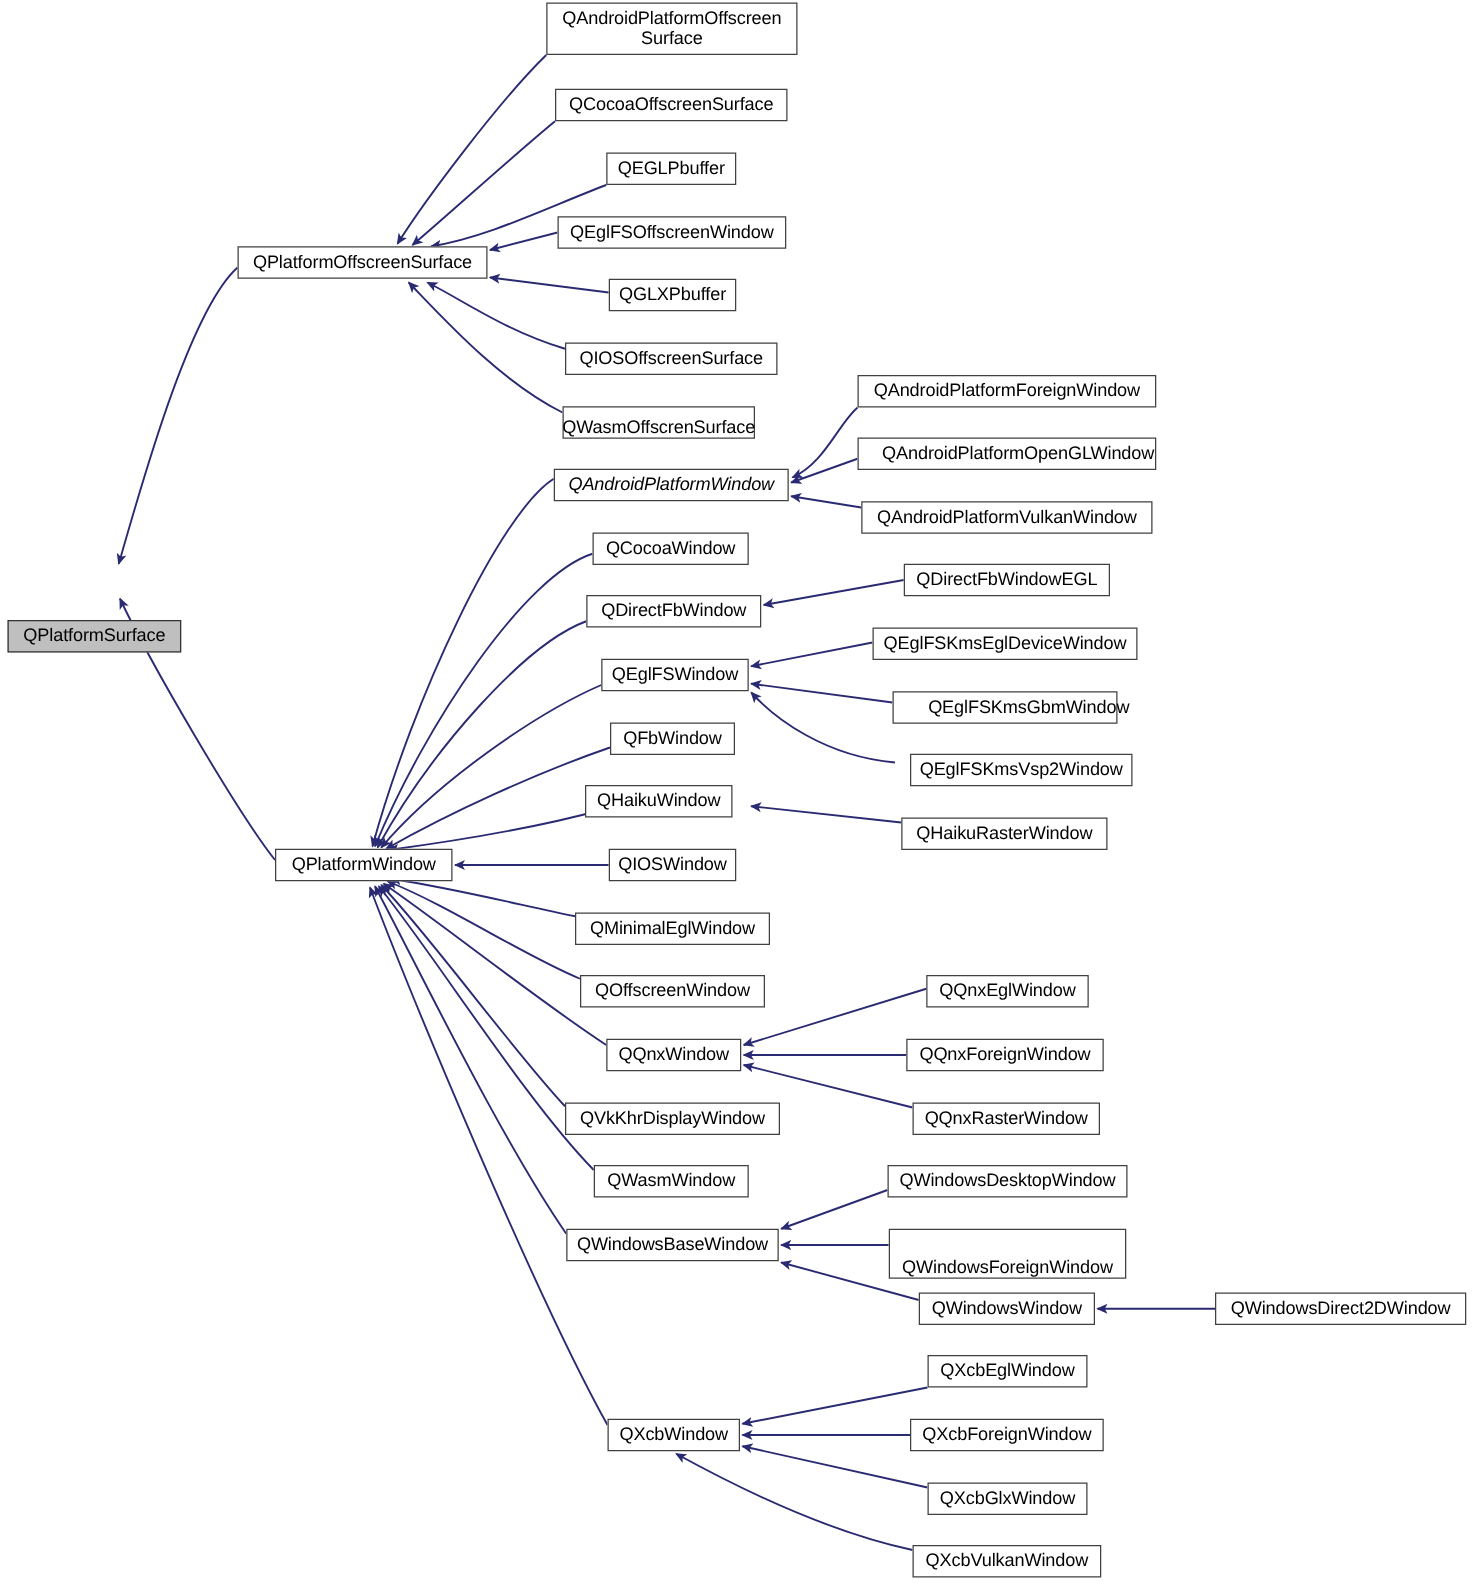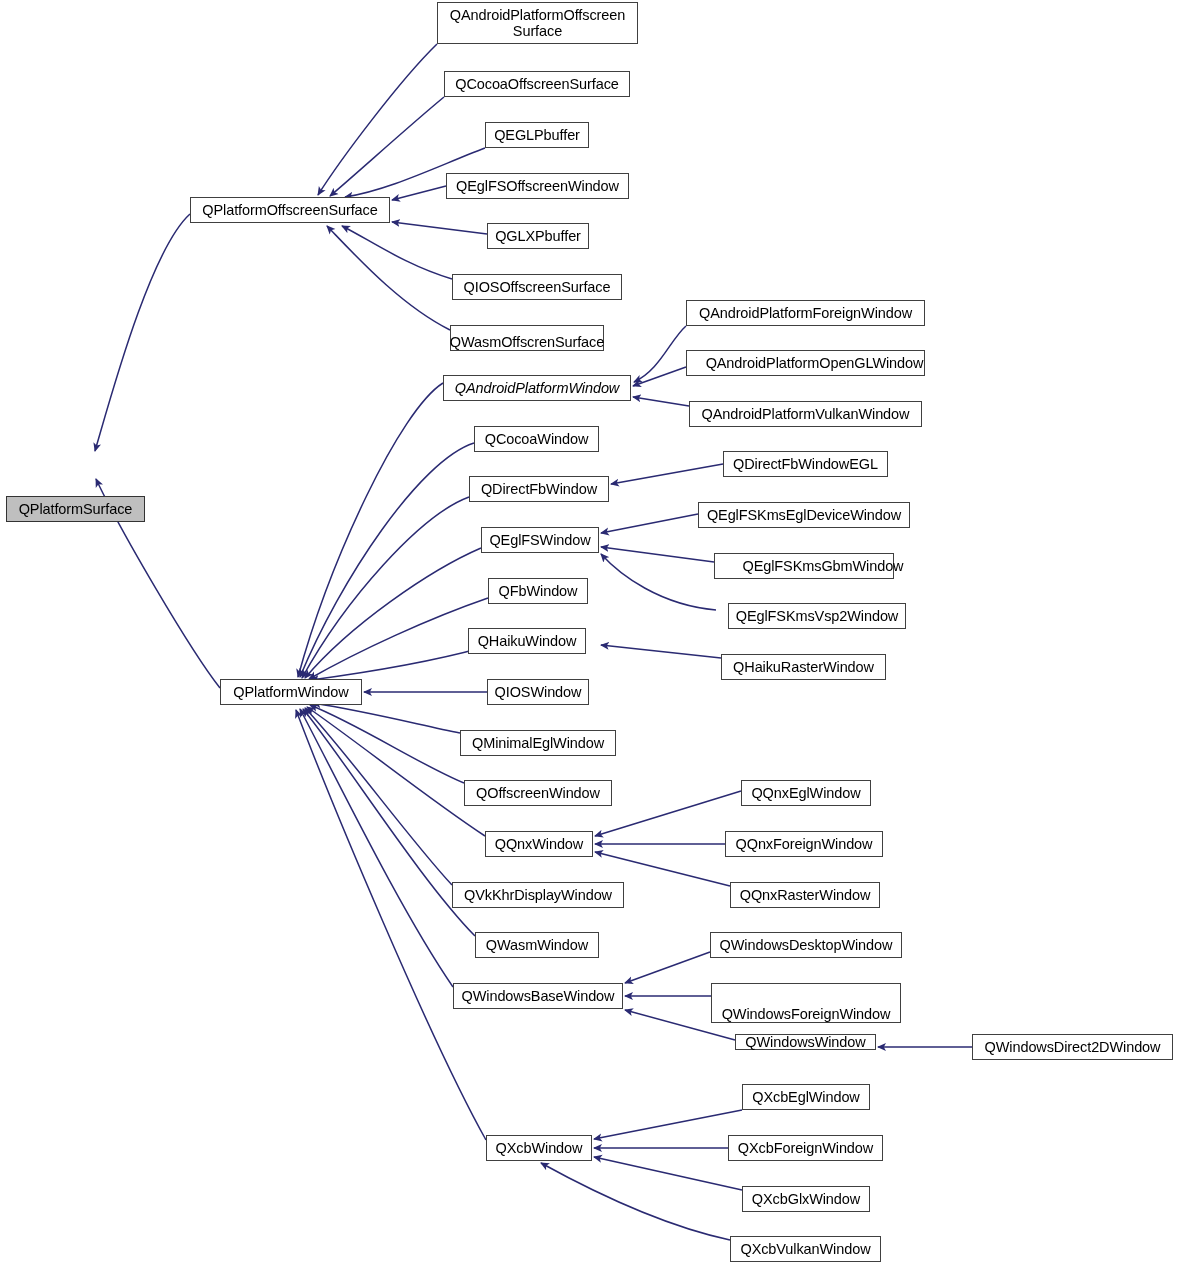--- a/index.html
+++ b/index.html
@@ -133,20 +133,20 @@
     <div class="node" style="left: 464px; top: 780px; width: 148px; height: 26px;"><span class="lbl">QOffscreenWindow</span></div>
     <div class="node" style="left: 485px; top: 831px; width: 108px; height: 26px;"><span class="lbl">QQnxWindow</span></div>
     <div class="node" style="left: 741px; top: 780px; width: 130px; height: 26px;"><span class="lbl">QQnxEglWindow</span></div>
     <div class="node" style="left: 725px; top: 831px; width: 158px; height: 26px;"><span class="lbl">QQnxForeignWindow</span></div>
     <div class="node" style="left: 730px; top: 882px; width: 150px; height: 26px;"><span class="lbl">QQnxRasterWindow</span></div>
     <div class="node" style="left: 452px; top: 882px; width: 172px; height: 26px;"><span class="lbl">QVkKhrDisplayWindow</span></div>
     <div class="node" style="left: 475px; top: 932px; width: 124px; height: 26px;"><span class="lbl">QWasmWindow</span></div>
     <div class="node" style="left: 453px; top: 983px; width: 170px; height: 26px;"><span class="lbl">QWindowsBaseWindow</span></div>
     <div class="node" style="left: 710px; top: 932px; width: 192px; height: 26px;"><span class="lbl">QWindowsDesktopWindow</span></div>
     <div class="node" style="left: 711px; top: 983px; width: 190px; height: 40px; align-items: flex-end;"><span class="lbl">QWindowsForeignWindow</span></div>
-    <div class="node" style="left: 735px; top: 1034px; width: 141px; height: 16px;"><span class="lbl">QWindowsWindow</span></div>
+    <div class="node" style="left: 735px; top: 1034px; width: 141px; height: 26px;"><span class="lbl">QWindowsWindow</span></div>
     <div class="node" style="left: 972px; top: 1034px; width: 201px; height: 26px;"><span class="lbl">QWindowsDirect2DWindow</span></div>
     <div class="node" style="left: 486px; top: 1135px; width: 106px; height: 26px;"><span class="lbl">QXcbWindow</span></div>
     <div class="node" style="left: 742px; top: 1084px; width: 128px; height: 26px;"><span class="lbl">QXcbEglWindow</span></div>
     <div class="node" style="left: 728px; top: 1135px; width: 155px; height: 26px;"><span class="lbl">QXcbForeignWindow</span></div>
     <div class="node" style="left: 742px; top: 1186px; width: 128px; height: 26px;"><span class="lbl">QXcbGlxWindow</span></div>
     <div class="node" style="left: 730px; top: 1236px; width: 151px; height: 26px;"><span class="lbl">QXcbVulkanWindow</span></div>
   </div>
 
 </body></html>

